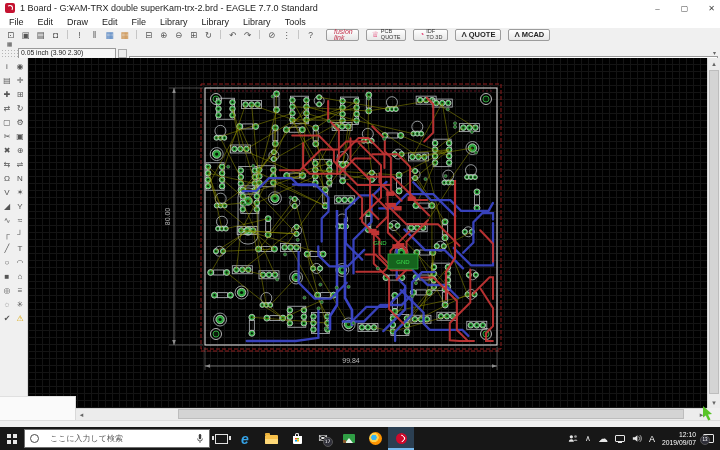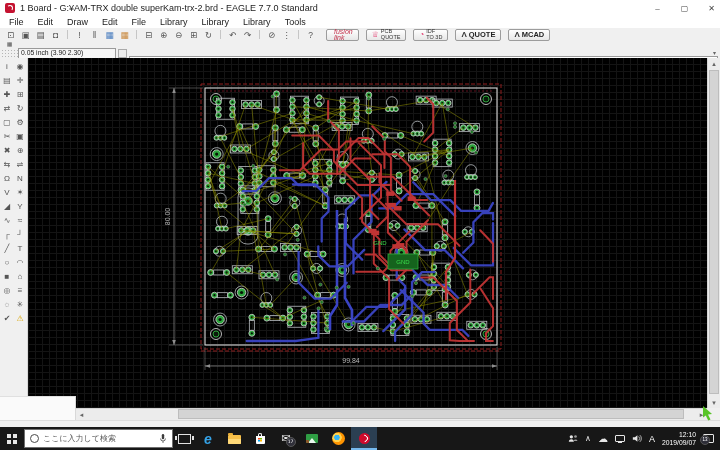--- a/index.html
+++ b/index.html
@@ -64,21 +64,21 @@
   .htrack{flex:1;height:11px;position:relative;}
   .hthumb{position:absolute;left:15%;top:0;width:83%;height:10px;background:#d4d4d4;border:1px solid #bdbdbd;box-sizing:border-box;}
   .corner{position:absolute;left:707px;top:408px;width:13px;height:12px;background:#f0f0f0;}
   .cursoricon{position:absolute;left:701px;top:405px;width:14px;height:16px;z-index:6;}
   .statusstrip{position:absolute;left:0;top:420px;width:720px;height:7px;background:#f0f0f0;border-top:1px solid #dcdcdc;box-sizing:border-box;}
 
   
   .taskbar{position:absolute;left:0;top:427px;width:720px;height:23px;background:#171717;display:flex;align-items:center;}
   .start{width:24px;height:23px;background:transparent;border:none;display:flex;align-items:center;justify-content:center;padding:0;}
   .winlogo{width:10px;height:10px;background-image:linear-gradient(#e6e6e6,#e6e6e6),linear-gradient(#e6e6e6,#e6e6e6),linear-gradient(#e6e6e6,#e6e6e6),linear-gradient(#e6e6e6,#e6e6e6);background-size:4px 4px;background-position:0 0,6px 0,0 6px,6px 6px;background-repeat:no-repeat;}
-  .searchbox{width:149px;height:19px;background:#fff;border:1px solid #6e6e6e;display:flex;align-items:center;gap:4px;padding:0 5px;box-sizing:border-box;}
+  .searchbox{width:186px;height:19px;background:#fff;border:1px solid #6e6e6e;display:flex;align-items:center;gap:11px;padding:0 5px;box-sizing:border-box;}
   .cortana{width:9px;height:9px;border:1.5px solid #4a4a4a;border-radius:50%;box-sizing:border-box;flex:0 0 auto;}
   .searchtext{font-size:8px;color:#555;white-space:nowrap;overflow:hidden;flex:1;}
   .micwrap{flex:0 0 auto;display:flex;}
   .tvbtn{width:22px;height:23px;background:transparent;border:none;display:flex;align-items:center;justify-content:center;padding:0;}
   .tvico{width:11px;height:8px;border:1px solid #e2e2e2;position:relative;}
   .tvico:before,.tvico:after{content:"";position:absolute;top:1px;width:2px;height:4px;background:#e2e2e2;}
   .tvico:before{left:-4px;}
   .tvico:after{right:-4px;}
   .tbapp{width:26px;height:23px;background:transparent;border:none;display:flex;align-items:center;justify-content:center;position:relative;padding:0;}
   .tbapp.active{background:#2b3f52;box-shadow:inset 0 -2px 0 #76b9ed;}

